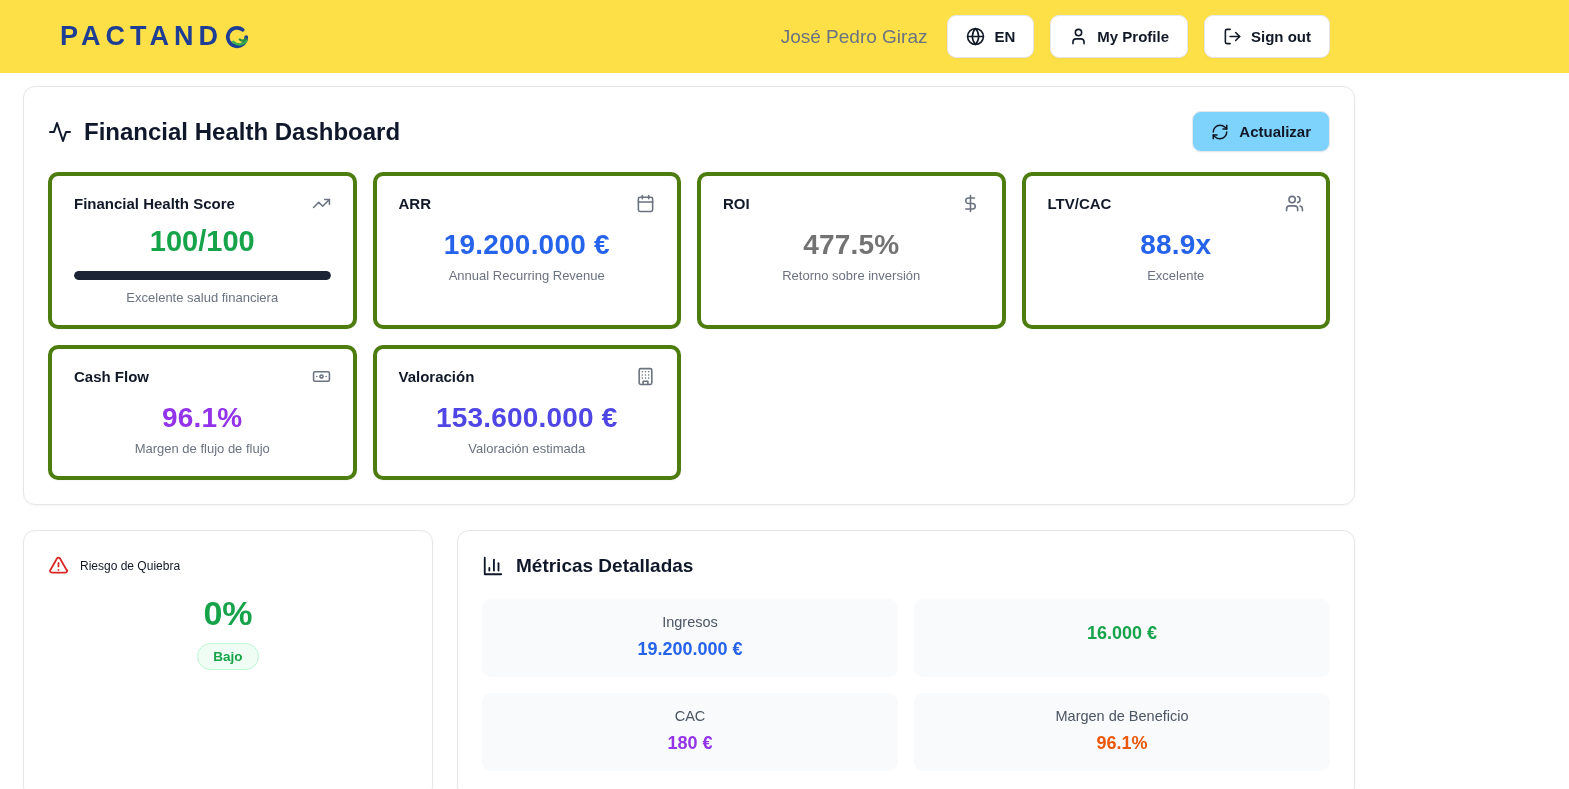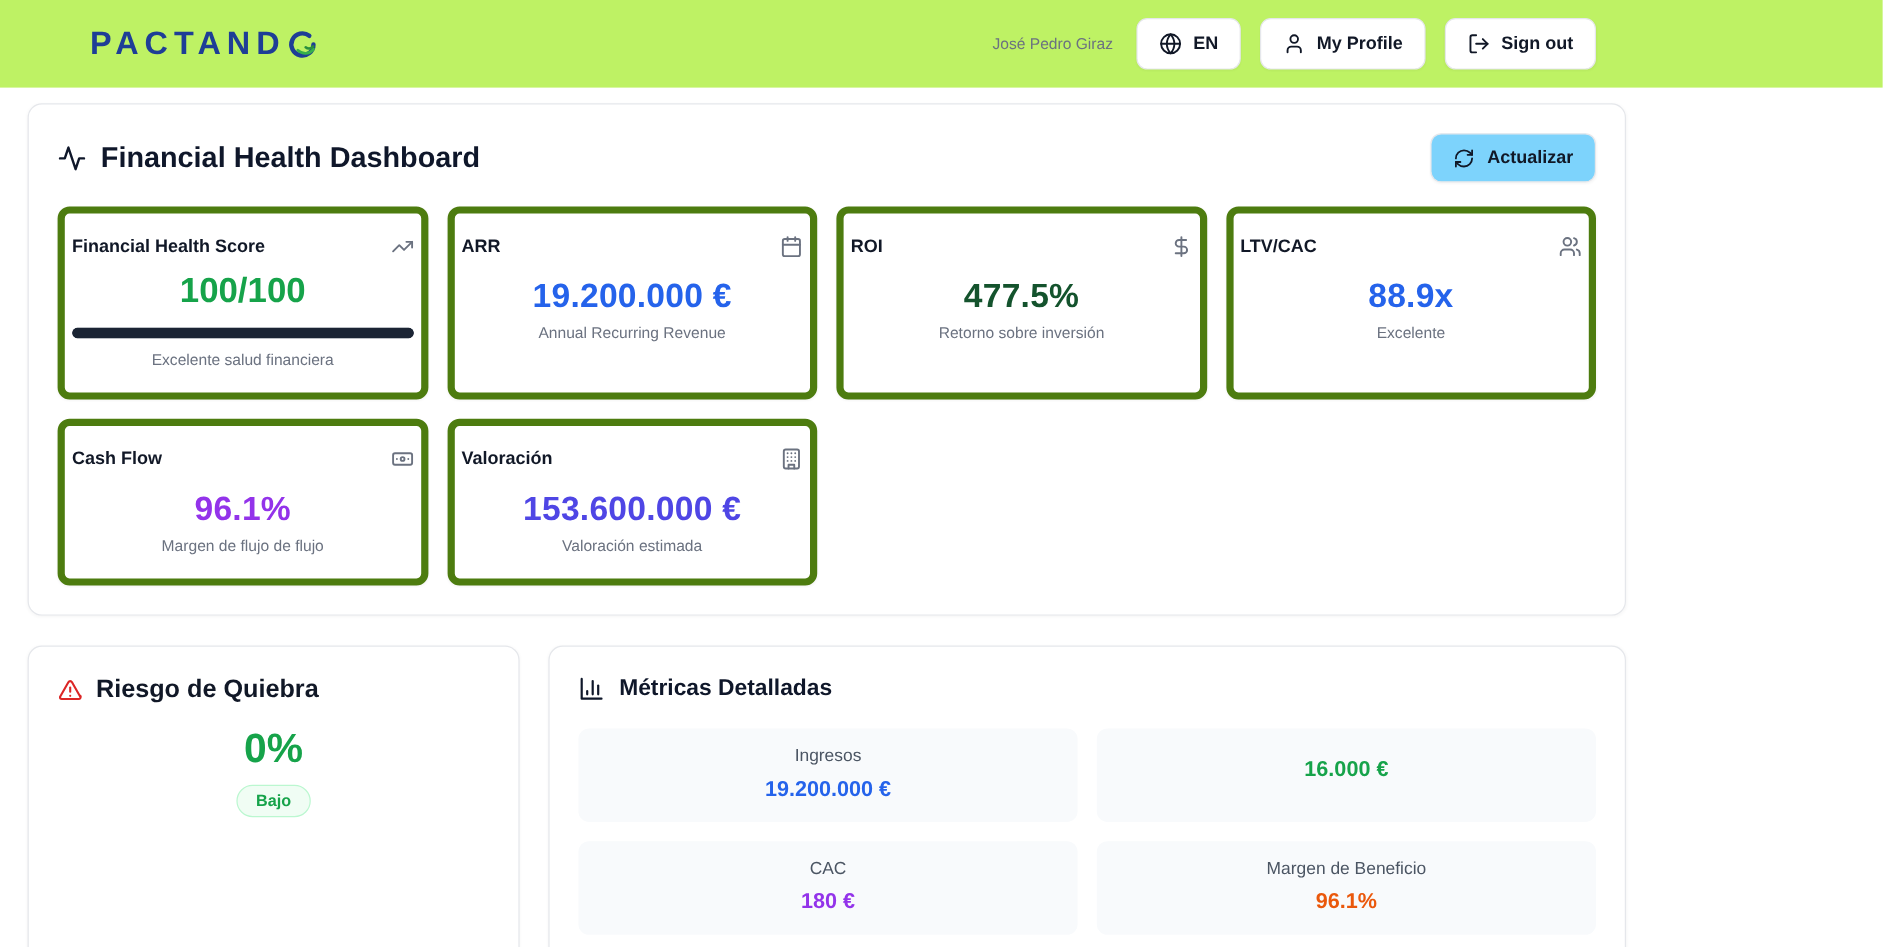--- a/index.html
+++ b/index.html
@@ -7,28 +7,28 @@
   body {
     width:1569px; min-height:789px;
     font-family:"Liberation Sans", sans-serif;
     color:#111827;
   }
   svg.ic { display:block; }
 
   
   .topbar {
     height:73px; display:flex; align-items:center; justify-content:space-between;
-    padding-left:75px; padding-right:239px; background:#bef264;
+    padding-left:60px; padding-right:239px; background:#fde047;
   }
   .logo { display:flex; align-items:center; gap:1px; cursor:pointer; }
   .logo-text {
     font-size:27px; font-weight:bold; letter-spacing:5px; color:#1e3e96;
   }
   .topbar-right { display:flex; align-items:center; gap:16px; }
-  .user-name { font-size:13px; color:#6b7280; margin-right:4px; }
+  .user-name { font-size:19px; color:#6b7280; margin-right:4px; }
   .hbtn {
     display:flex; align-items:center; gap:9px; height:43px; padding:0 18px;
     background:#fff; border:1px solid #e5e7eb; border-radius:9px;
     font-size:15px; font-weight:700; color:#111827; cursor:pointer;
     box-shadow:0 1px 2px rgba(0,0,0,.04);
     font-family:"Liberation Sans", sans-serif;
   }
 
   
   .page { width:1332px; margin-left:23px; }
@@ -43,40 +43,40 @@
   .refresh-btn {
     display:flex; align-items:center; gap:10px; height:41px; padding:0 18px;
     background:#7dd3fc; border:1px solid #e5e7eb; border-radius:9px;
     font-size:15px; font-weight:600; color:#111827; cursor:pointer;
     box-shadow:0 1px 2px rgba(0,0,0,.04);
     font-family:"Liberation Sans", sans-serif;
   }
 
   .metric-grid { display:grid; grid-template-columns:repeat(4,1fr); gap:16px; }
   .mcard {
-    background:#fff; border:6px solid #4d7c0f; border-radius:10px;
-    padding:18px 6px 20px; box-shadow:0 1px 2px rgba(0,0,0,.04);
+    background:#fff; border:4px solid #4d7c0f; border-radius:10px;
+    padding:18px 22px 20px; box-shadow:0 1px 2px rgba(0,0,0,.04);
   }
   .mcard-head { display:flex; align-items:center; justify-content:space-between; }
   .mcard-title { font-size:15px; font-weight:700; color:#111827; }
   .mcard-icon { color:#6b7280; }
   .mcard-body-center { text-align:center; margin-top:16px; }
   .mvalue { font-size:28px; font-weight:800; letter-spacing:.2px; }
   .mcaption { font-size:13px; color:#6b7280; margin-top:7px; }
   .score-value { font-size:29px; font-weight:800; margin-top:12px; text-align:center; }
   .progress-track {
     margin-top:13px; height:9px; border-radius:9999px; background:#e5e7eb; overflow:hidden;
   }
   .progress-fill { height:100%; border-radius:9999px; background:#1b2434; }
   .score-caption { text-align:center; font-size:13px; color:#6b7280; margin-top:10px; }
 
   
   .bottom { display:grid; grid-template-columns:410px 1fr; gap:24px; margin-top:25px; }
   .risk-card { height:268px; padding:24px; }
-  .risk-head { display:flex; align-items:center; gap:11px; font-size:21px; font-weight:700; color:#111827; }
+  .risk-head { display:flex; align-items:center; gap:11px; font-size:12px; font-weight:400; color:#111827; }
   .risk-value { text-align:center; font-size:34px; font-weight:800; margin-top:18px; }
   .risk-badge-wrap { text-align:center; margin-top:10px; }
   .risk-badge {
     display:inline-block; padding:5px 15px; border-radius:9999px;
     background:#f0fdf4; border:1px solid #bbf7d0; color:#16a34a;
     font-size:13.5px; font-weight:600;
   }
   .detail-card { height:268px; padding:24px 24px; }
   .detail-head { display:flex; align-items:center; gap:12px; font-size:19px; font-weight:700; color:#0f172a; }
   .tile-grid { display:grid; grid-template-columns:1fr 1fr; gap:16px; margin-top:22px; }
@@ -201,21 +201,21 @@
         <div class="mcard-head">
           <span class="mcard-title">ROI</span>
           <span class="mcard-icon">
             <svg class="ic" width="19" height="19" viewBox="0 0 24 24" fill="none" stroke="currentColor" stroke-width="2" stroke-linecap="round" stroke-linejoin="round">
               <line x1="12" y1="2" x2="12" y2="22"></line>
                 <path d="M17 5H9.5a3.5 3.5 0 0 0 0 7h5a3.5 3.5 0 0 1 0 7H6"></path>
             </svg>
           </span>
         </div>
         <div class="mcard-body-center">
-          <div class="mvalue" style="color: #14532d;">477.5%</div>
+          <div class="mvalue" style="color: #737373;">477.5%</div>
           <div class="mcaption">Retorno sobre inversión</div>
         </div>
       </div>
 
       <div class="mcard">
         <div class="mcard-head">
           <span class="mcard-title">LTV/CAC</span>
           <span class="mcard-icon">
             <svg class="ic" width="19" height="19" viewBox="0 0 24 24" fill="none" stroke="currentColor" stroke-width="2" stroke-linecap="round" stroke-linejoin="round">
               <path d="M16 21v-2a4 4 0 0 0-4-4H6a4 4 0 0 0-4 4v2"></path>

